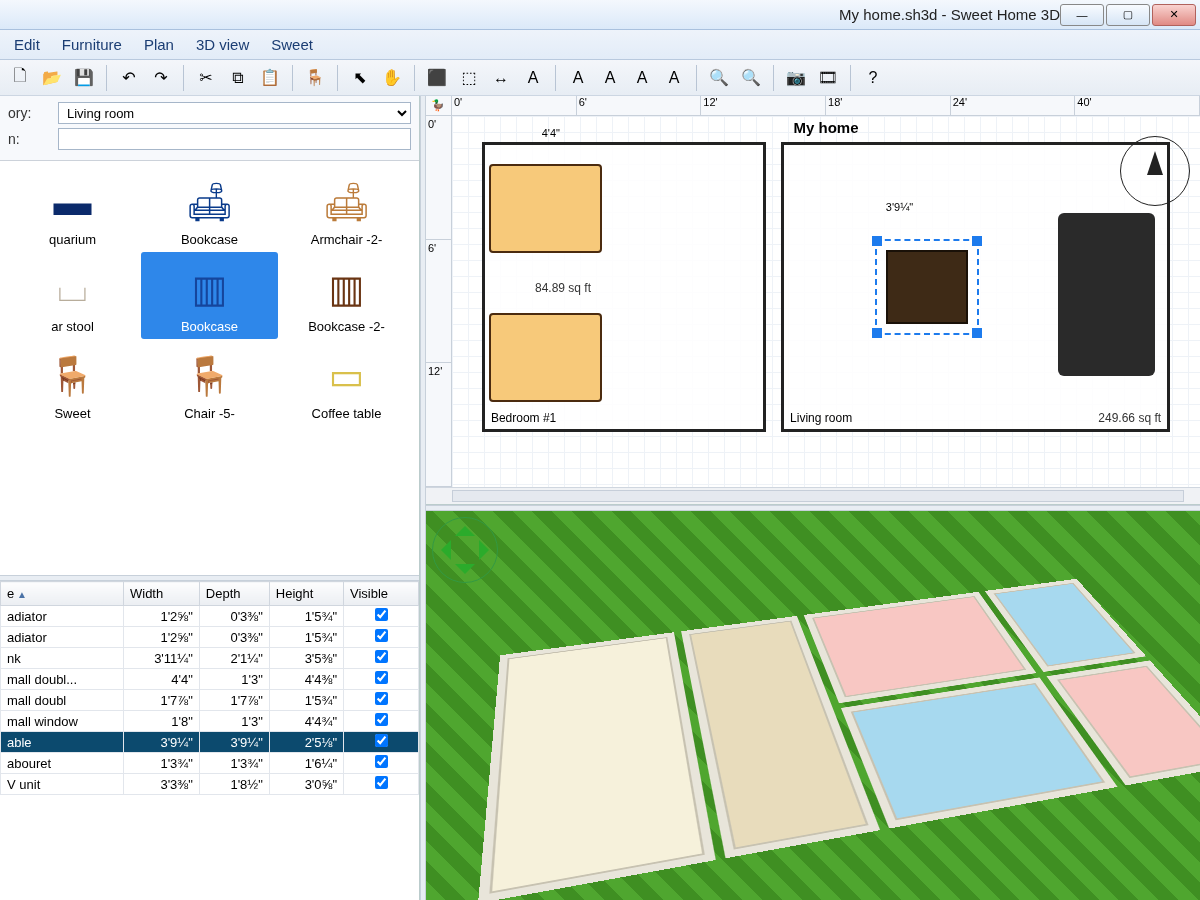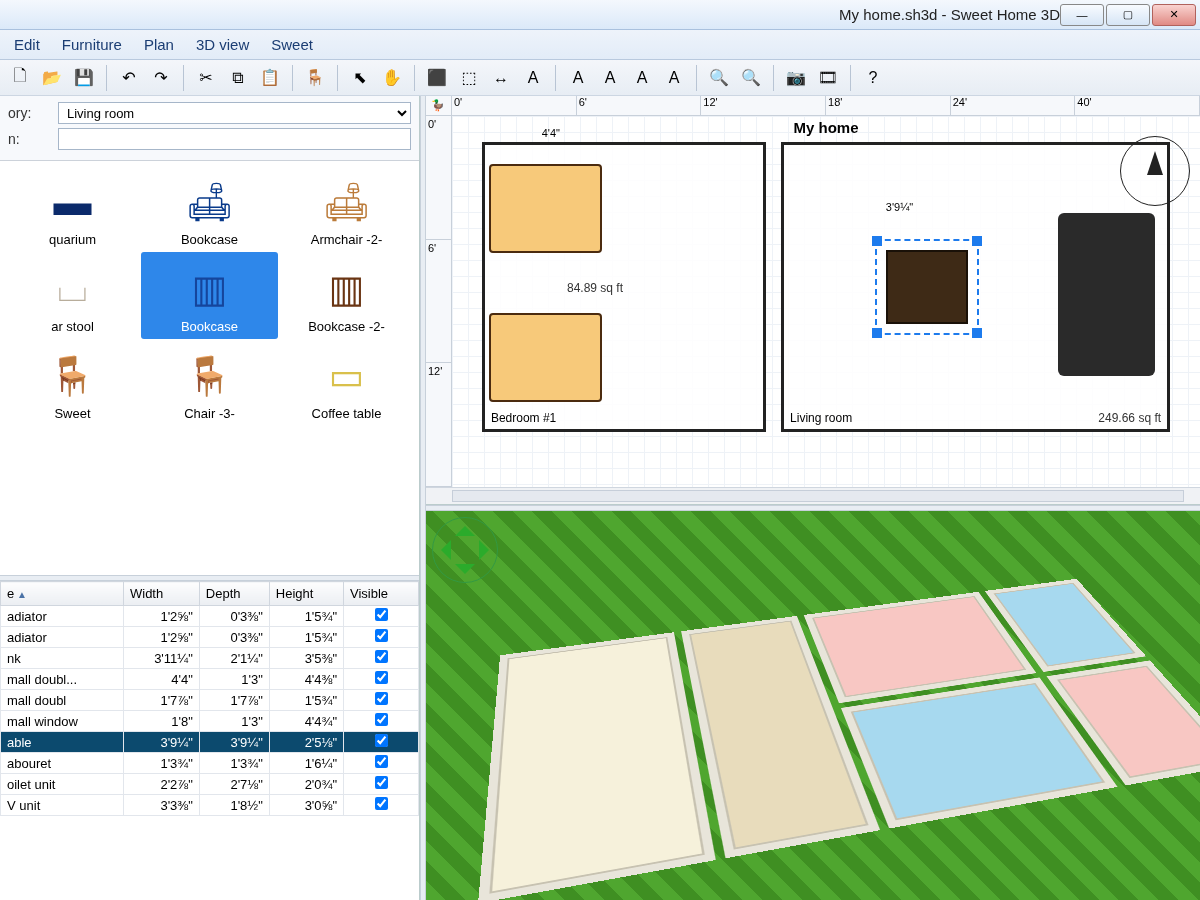--- a/index.html
+++ b/index.html
@@ -209,21 +209,21 @@
           <div class="catitem">
             <div class="thumb" style="color: rgb(106, 53, 19);">▥</div>
             <div>Bookcase -2-</div>
           </div>
           <div class="catitem">
             <div class="thumb" style="color: rgb(106, 53, 19);">🪑</div>
             <div>Sweet</div>
           </div>
           <div class="catitem">
             <div class="thumb" style="color: rgb(42, 42, 42);">🪑</div>
-            <div>Chair -3-</div>
+            <div>Chair -5-</div>
           </div>
           <div class="catitem">
             <div class="thumb" style="color: rgb(217, 192, 75);">▭</div>
             <div>Coffee table</div>
           </div>
         </div>
     </div>
 
     <div class="hsplit"></div>
 
@@ -286,27 +286,20 @@
               <td class="r">3'9¼"</td>
               <td class="r">3'9¼"</td>
               <td class="r">2'5⅛"</td>
               <td class="c"><input type="checkbox" checked="" style=""></td>
             </tr>
             <tr>
               <td>abouret</td>
               <td class="r">1'3¾"</td>
               <td class="r">1'3¾"</td>
               <td class="r">1'6¼"</td>
-              <td class="c"><input type="checkbox" checked="" style=""></td>
-            </tr>
-            <tr>
-              <td>oilet unit</td>
-              <td class="r">2'2⅞"</td>
-              <td class="r">2'7⅛"</td>
-              <td class="r">2'0¾"</td>
               <td class="c"><input type="checkbox" checked="" style=""></td>
             </tr>
             <tr>
               <td>V unit</td>
               <td class="r">3'3⅜"</td>
               <td class="r">1'8½"</td>
               <td class="r">3'0⅝"</td>
               <td class="c"><input type="checkbox" checked="" style=""></td>
             </tr>
           </tbody>
@@ -333,21 +326,21 @@
         <div class="ruler-v" id="rulerv">
             <div class="tick">0'</div>
             <div class="tick">6'</div>
             <div class="tick">12'</div>
           </div>
         <div class="plan-canvas">
           <div class="plan-title">My home</div>
           <div id="plan-rooms">
               <div class="room" style="left: 4%; top: 7%; width: 38%; height: 78%;">
                 <div class="label">Bedroom #1</div>
-                <div class="area" style="top: 48%; left: 18%; margin-left: 32px;">84.89 sq ft</div>
+                <div class="area" style="top: 48%; left: 18%;">84.89 sq ft</div>
               </div>
               <div class="room" style="left: 44%; top: 7%; width: 52%; height: 78%;">
                 <div class="label">Living room</div>
                 <div class="area" style="bottom: 4px; right: 6px;">249.66 sq ft</div>
               </div>
             </div>
 
           <div class="bed" style="left:5%; top:13%; width:15%; height:24%;"></div>
           <div class="bed" style="left:5%; top:53%; width:15%; height:24%;"></div>
 

